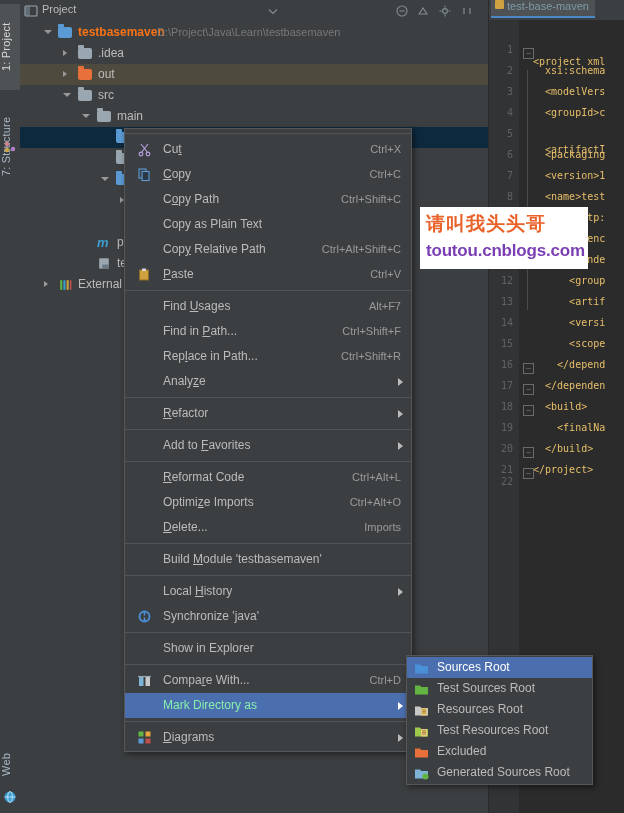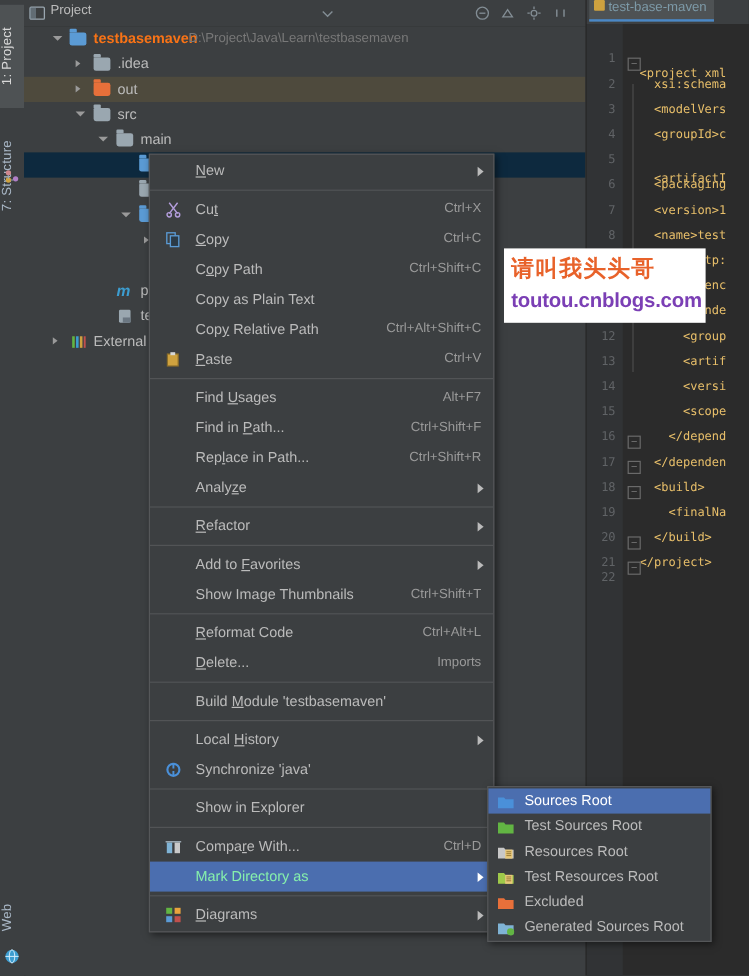--- a/index.html
+++ b/index.html
@@ -399,21 +399,20 @@
   <div class="foldmark" style="top: 28px;">–</div>
       <div class="foldmark" style="top: 343px;">–</div>
       <div class="foldmark" style="top: 364px;">–</div>
       <div class="foldmark" style="top: 385px;">–</div>
       <div class="foldmark" style="top: 427px;">–</div>
       <div class="foldmark" style="top: 448px;">–</div>
     </div>
 </div>
 
 <div class="abs" id="ctx-menu">
-    <div class="mi"><span><u>N</u>ew</span><span class="submark"></span></div>
     <div class="sep"></div>
     <div class="mi"><svg viewBox="0 0 15 15" class="mico">
         <path d="M4 2l7 9M11 2l-7 9" stroke="#b39ddb" stroke-width="1.2" fill="none"></path>
         <circle cx="4" cy="12" r="1.8" fill="none" stroke="#b39ddb" stroke-width="1.2"></circle>
         <circle cx="11" cy="12" r="1.8" fill="none" stroke="#b39ddb" stroke-width="1.2"></circle>
       </svg><span>Cu<u>t</u></span><span class="sc">Ctrl+X</span></div>
     <div class="mi"><svg viewBox="0 0 15 15" class="mico">
         <rect x="2" y="2" width="7" height="9" fill="none" stroke="#5b9bd5" stroke-width="1.1"></rect>
         <rect x="5" y="4.5" width="7" height="9" fill="#2b3a46" stroke="#5b9bd5" stroke-width="1.1"></rect>
       </svg><span><u>C</u>opy</span><span class="sc">Ctrl+C</span></div>
@@ -426,23 +425,23 @@
       </svg><span><u>P</u>aste</span><span class="sc">Ctrl+V</span></div>
     <div class="sep"></div>
     <div class="mi"><span>Find <u>U</u>sages</span><span class="sc">Alt+F7</span></div>
     <div class="mi"><span>Find in <u>P</u>ath...</span><span class="sc">Ctrl+Shift+F</span></div>
     <div class="mi"><span>Rep<u>l</u>ace in Path...</span><span class="sc">Ctrl+Shift+R</span></div>
     <div class="mi"><span>Analy<u>z</u>e</span><span class="submark"></span></div>
     <div class="sep"></div>
     <div class="mi"><span><u>R</u>efactor</span><span class="submark"></span></div>
     <div class="sep"></div>
     <div class="mi"><span>Add to <u>F</u>avorites</span><span class="submark"></span></div>
-    <div class="mi"><span>Show Image Thumbnails</span><span class="sc">Ctrl+Shift+T</span></div>
     <div class="sep"></div>
     <div class="mi"><span><u>R</u>eformat Code</span><span class="sc">Ctrl+Alt+L</span></div>
+    <div class="mi"><span>Optimi<u>z</u>e Imports</span><span class="sc">Ctrl+Alt+O</span></div>
     <div class="mi"><span><u>D</u>elete...</span><span class="sc">Imports</span></div>
     <div class="sep"></div>
     <div class="mi"><span>Build <u>M</u>odule 'testbasemaven'</span></div>
     <div class="sep"></div>
     <div class="mi"><span>Local <u>H</u>istory</span><span class="submark"></span></div>
     <div class="mi"><svg viewBox="0 0 15 15" class="mico">
         <circle cx="7.5" cy="7.5" r="5" fill="none" stroke="#4a90d9" stroke-width="1.8"></circle>
         <path d="M7.5 2.5v4M7.5 8.5v4" stroke="#4a90d9" stroke-width="1.6"></path>
       </svg><span>Synchronize 'java'</span></div>
     <div class="sep"></div>

